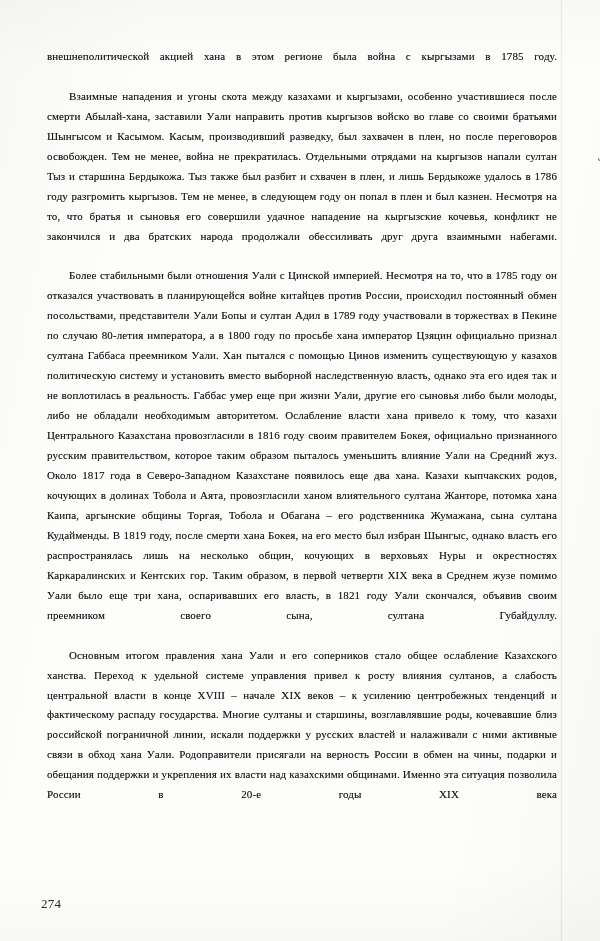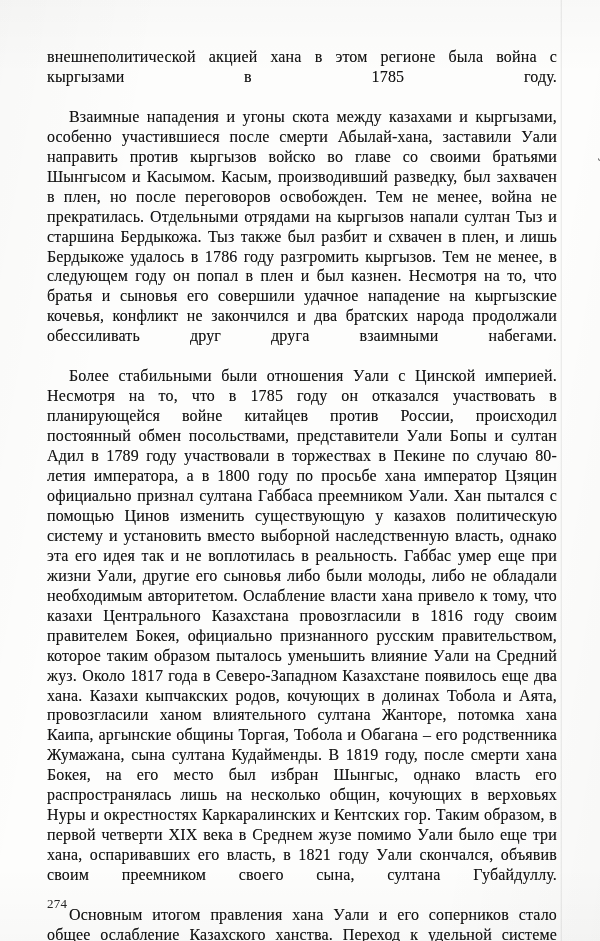--- a/index.html
+++ b/index.html
@@ -33,21 +33,21 @@
 
   .text-column {
     position: absolute;
     left: 47px;
     top: 47px;
     width: 510px;
   }
 
   p.para {
     margin: 0;
-    font-size: 16px;
+    font-size: 11px;
     line-height: 19.95px;
     text-align: justify;
     text-justify: inter-word;
     text-indent: 22px;
     letter-spacing: 0.01em;
     word-spacing: 0.01em;
     hyphens: none;
     
     text-shadow: 0 0 0.45px rgba(0,0,0,0.42);
   }
@@ -58,21 +58,21 @@
 
   
   p.para::after {
     content: "";
     display: inline-block;
     width: 100%;
   }
 
   .page-number {
     position: absolute;
-    left: 47px;
+    left: 41px;
     top: 896px;
     font-size: 13px;
     line-height: 15px;
     color: #262626;
     letter-spacing: 0.02em;
   }
 
   .watermark {
     position: absolute;
     right: 2px;

